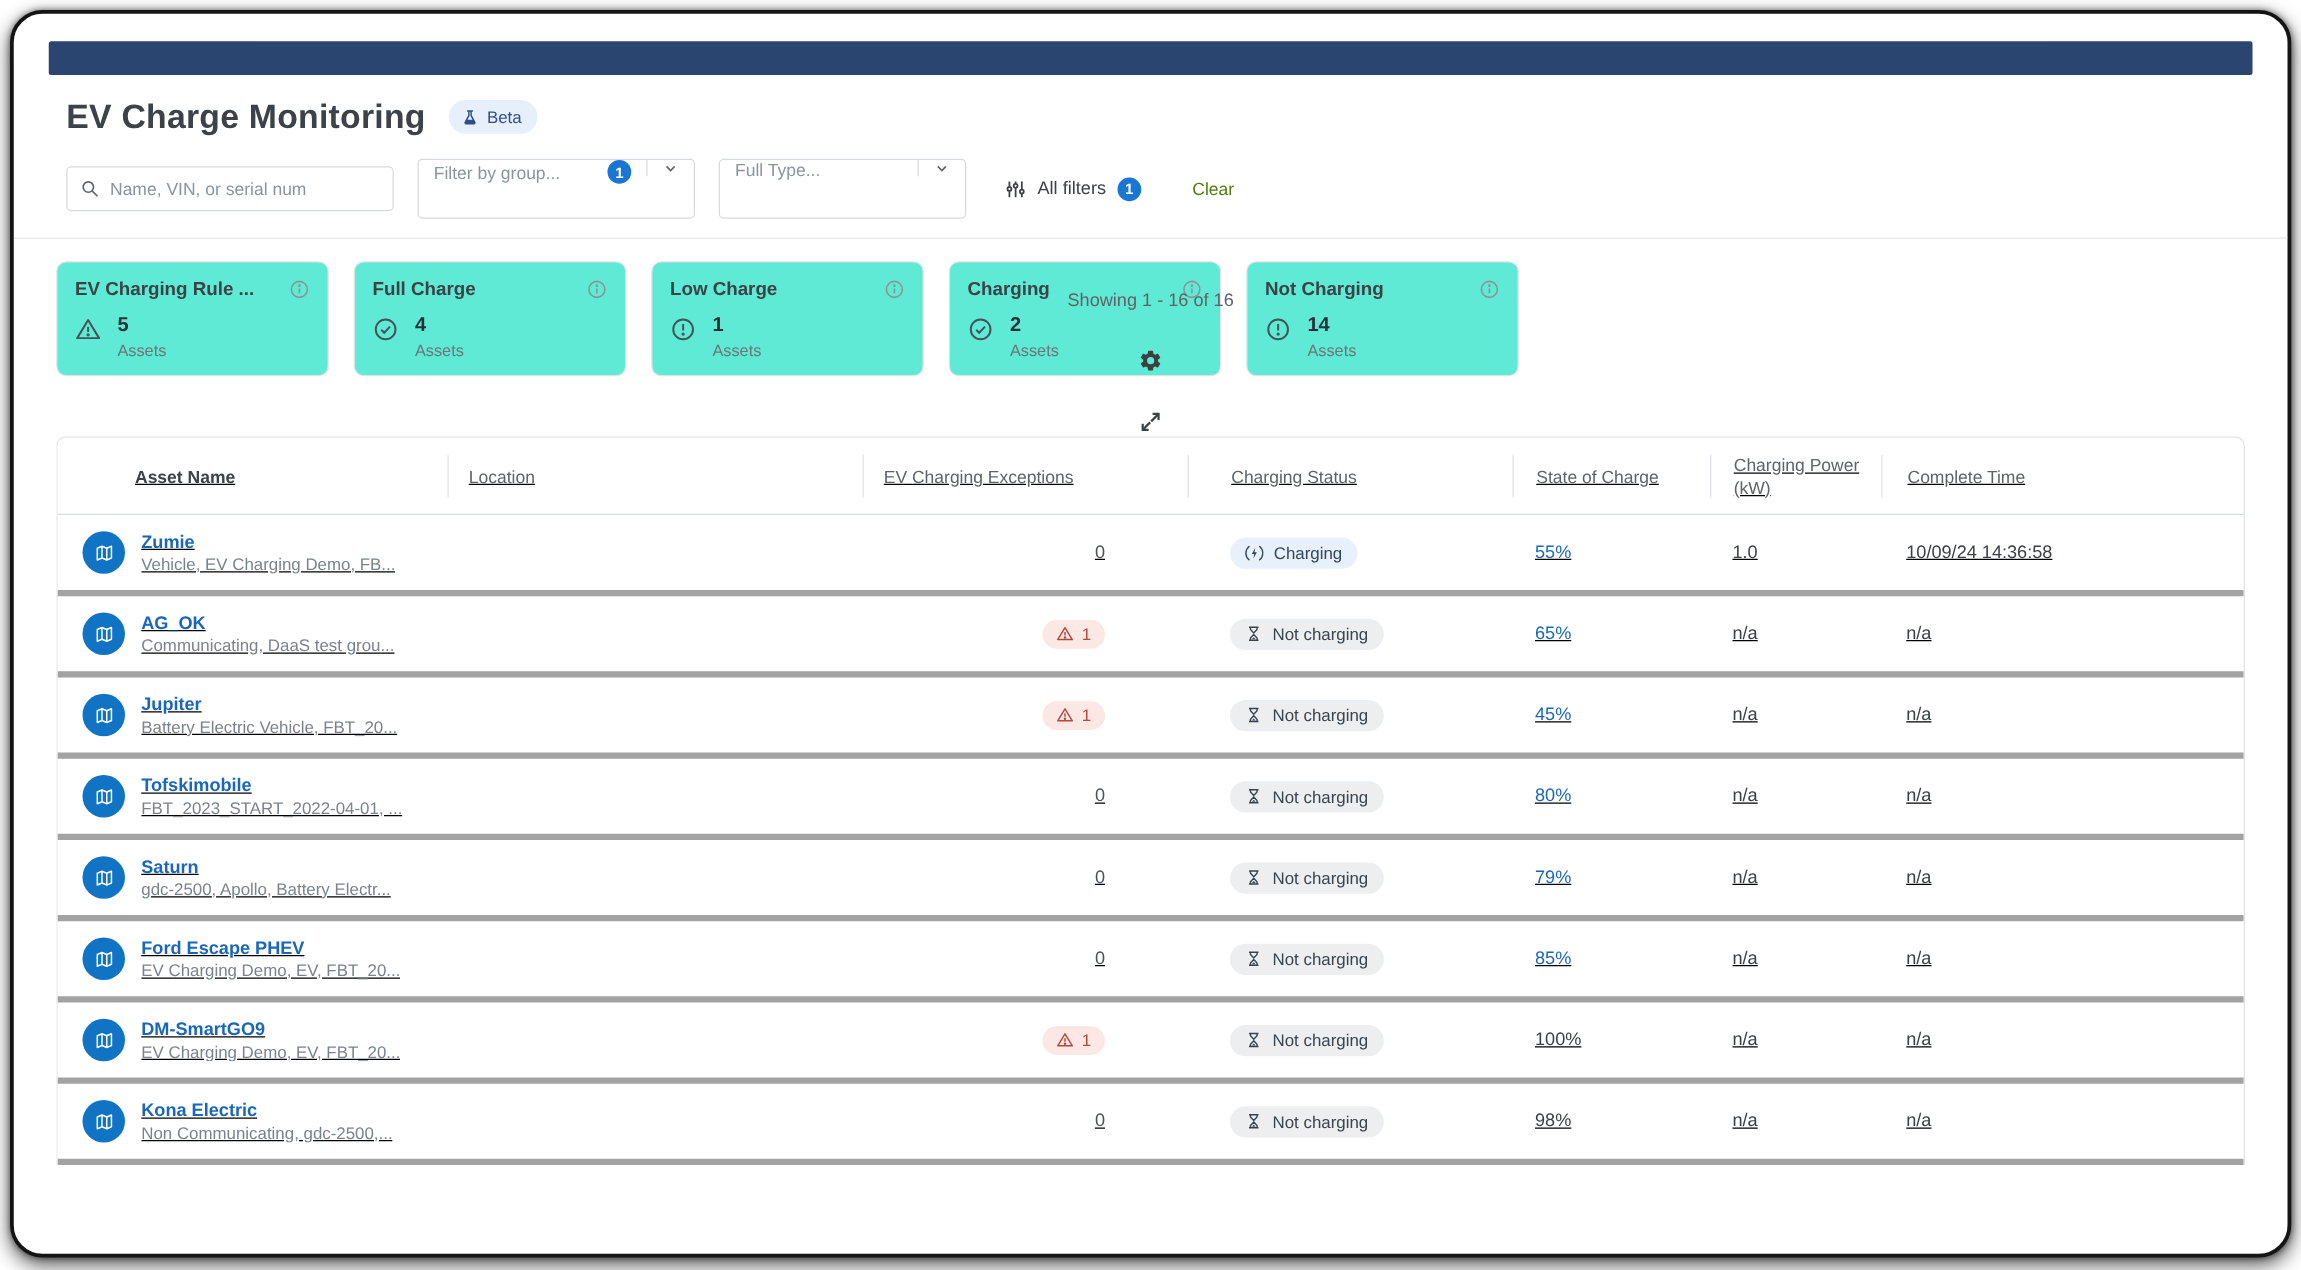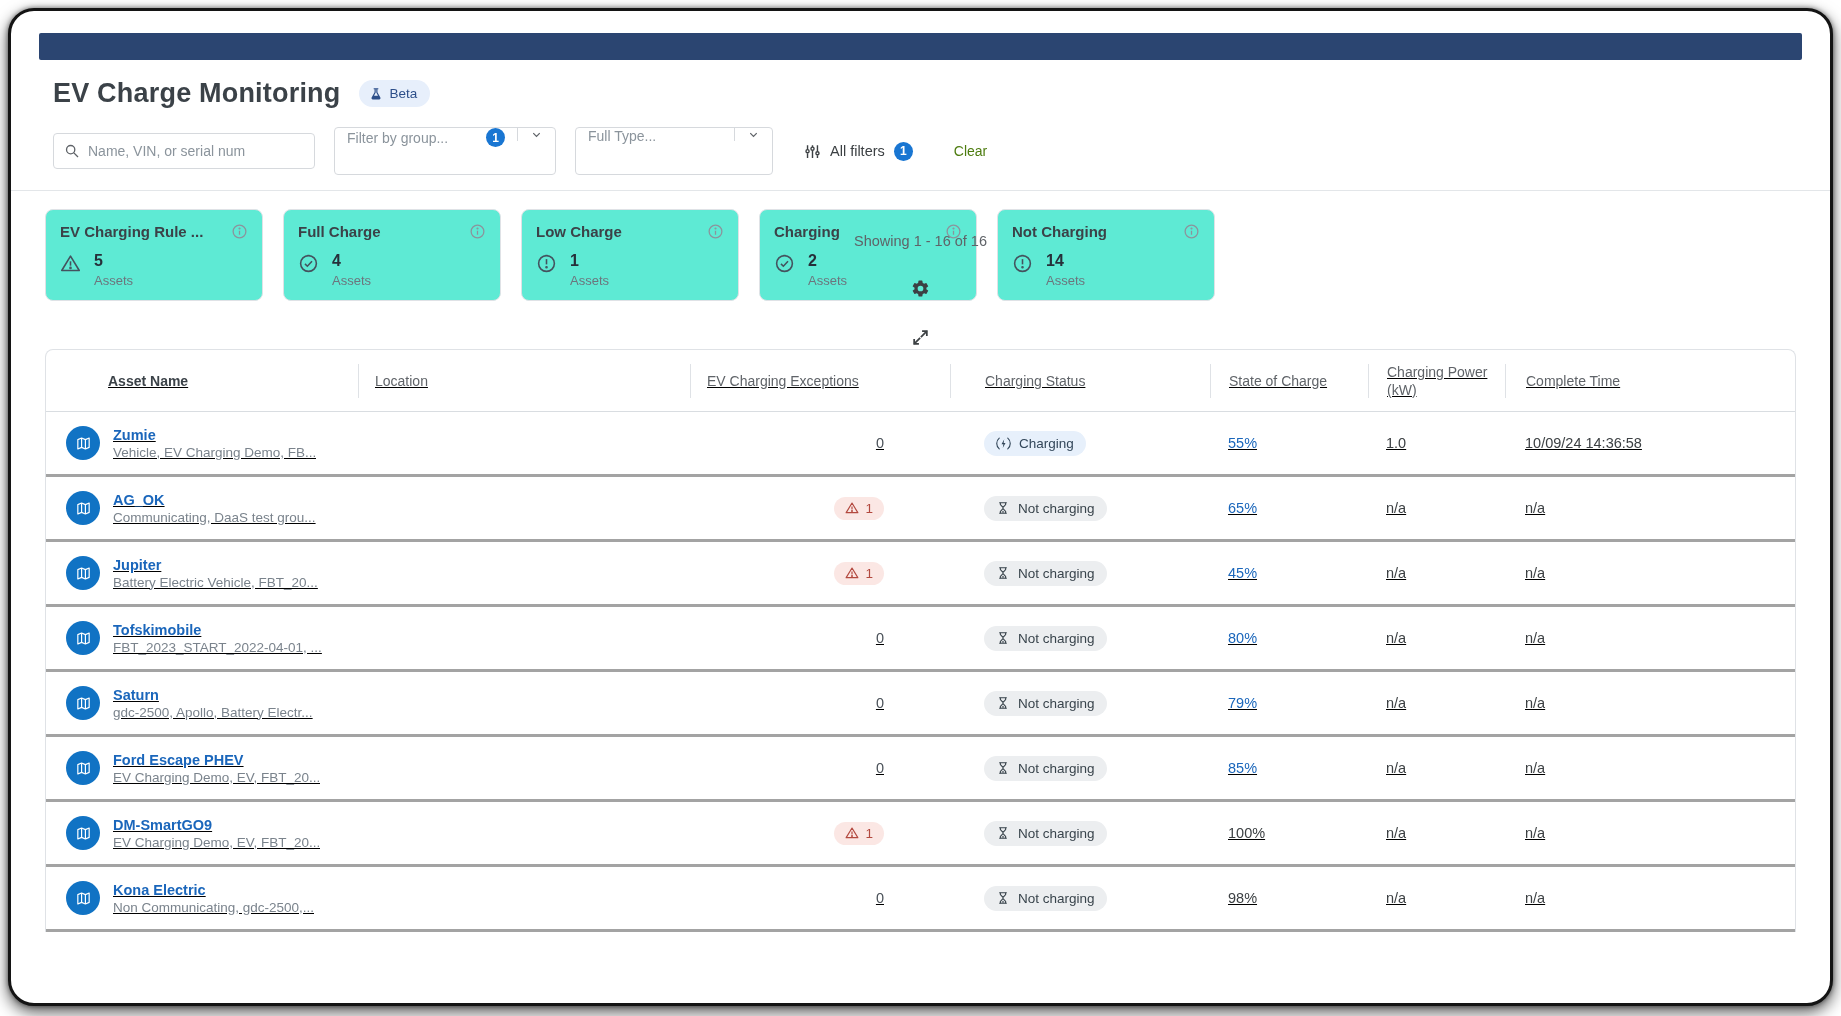--- a/index.html
+++ b/index.html
@@ -63,21 +63,21 @@
   .table-card { border:1px solid #dfe2e6; border-bottom:none; border-radius:8px 8px 0 0; margin-top:2px; overflow:hidden; background:#fff;text-decoration:underline; }
   .tgrid { display:grid; grid-template-columns:312px 332px 260px 260px 158px 137px 1fr; align-items:center; }
   .thead { height:62px; border-bottom:1px solid #d9dde1; }
   .th { font-size:14px; color:#5f6368; padding-left:16px; line-height:18px; align-self:center; border-left:1px solid #dfe2e6; height:34px; display:flex; align-items:center; }
   .th.first { border-left:none; padding-left:62px; font-weight:bold; color:#3b4248; }
   .th.status-h { padding-left:34px; }
   .th.soc-h, .th.pow-h { padding-left:18px; }
   .th.time-h { padding-left:20px; }
   .th.pow-h { max-width:120px; }
 
-  .trow { height:65px; border-bottom:3px solid #a3a3a3; }
+  .trow { height:65px; border-bottom:5px solid #a3a3a3; }
   .td { font-size:14.5px; color:#3c4043; }
   .c-name { display:flex; align-items:center; gap:13px; padding-left:20px; }
   .avatar { width:34px; height:34px; border-radius:50%; background:#1173c4; display:flex; align-items:center; justify-content:center; flex:0 0 auto; }
   .asset-link { font-size:14.5px; font-weight:bold; color:#1a66bb; text-decoration:none; cursor:pointer; }
   .asset-sub { font-size:13.5px; color:#7a838c; margin-top:2px; white-space:nowrap; overflow:hidden; text-overflow:ellipsis; max-width:238px; }
   .c-exc { text-align:right; padding-right:66px; }
   .exc-plain { font-size:14.5px; color:#4a5158; }
   .exc-pill { display:inline-flex; align-items:center; gap:6px; background:#fbe7e4; color:#b3493f;
               border-radius:13px; padding:4px 11px; font-size:13.5px; }
   .exc-pill .exc-ic { color:#b3493f; }

